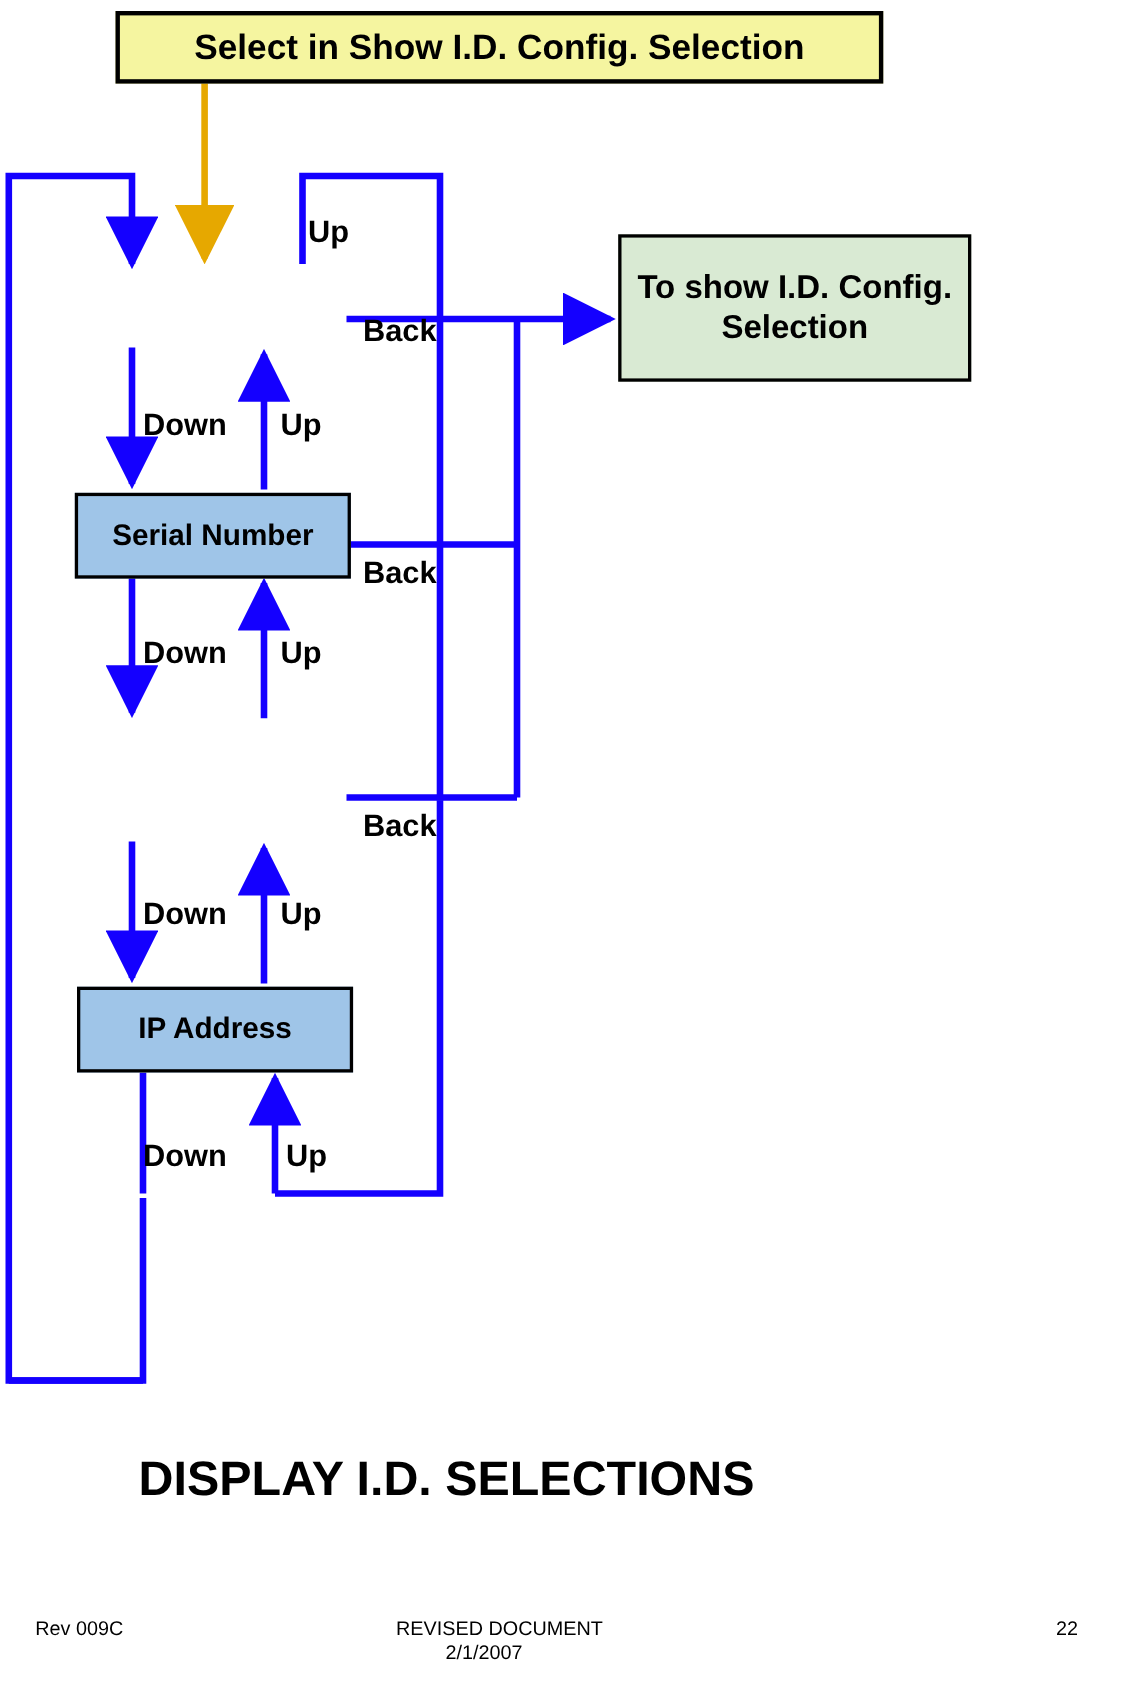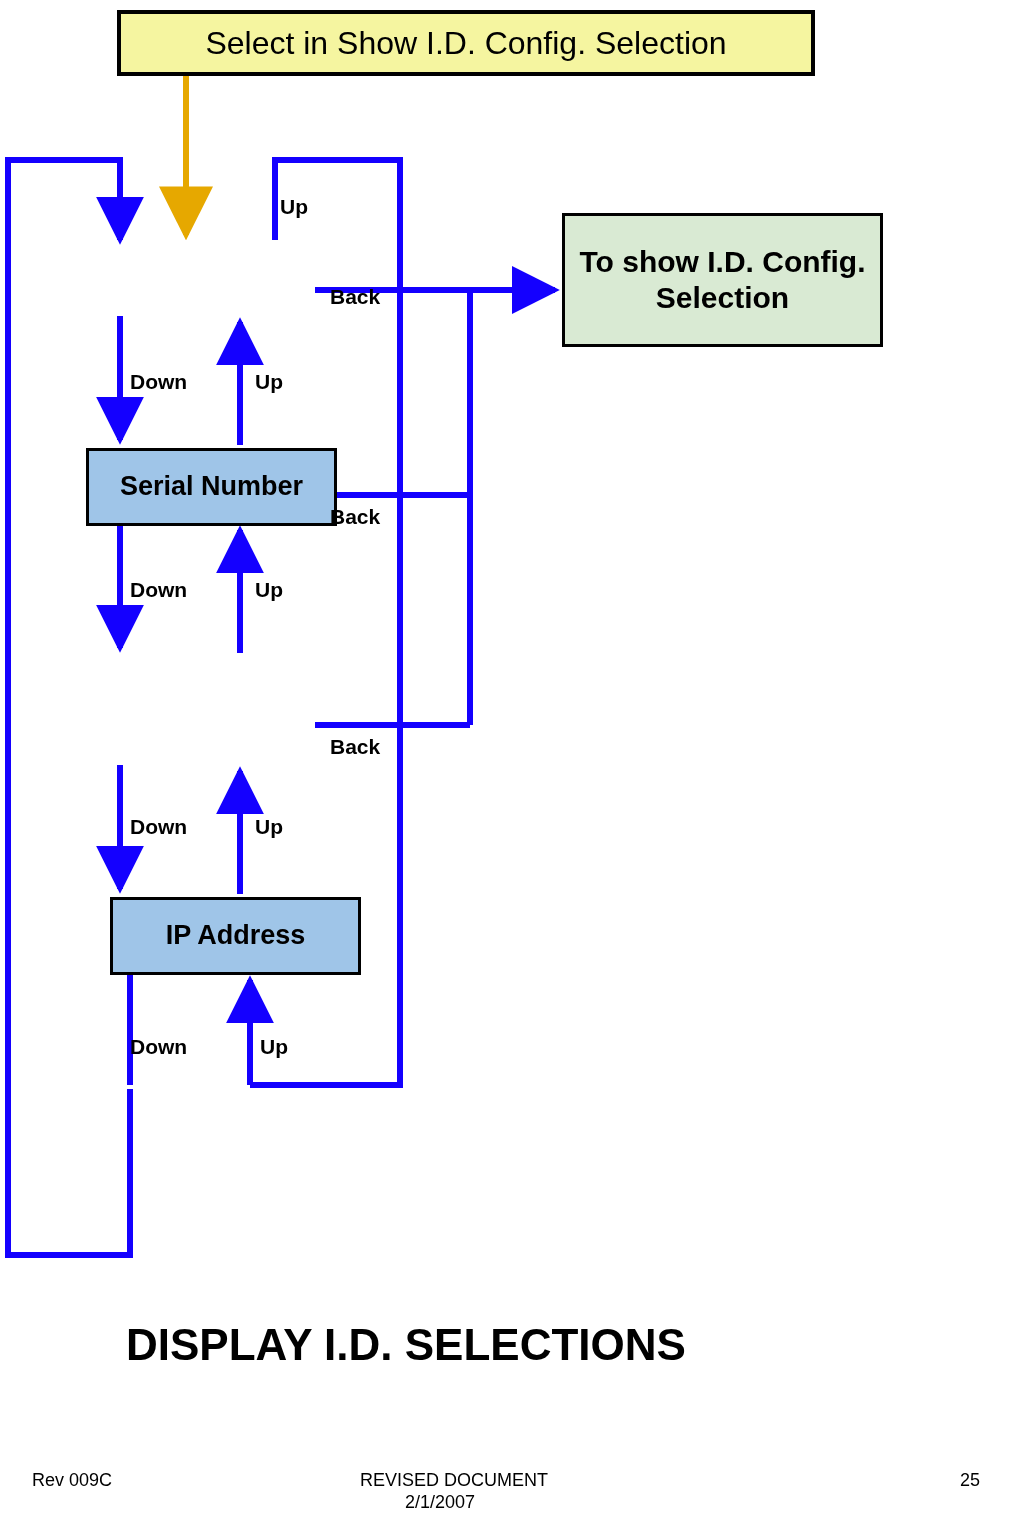--- a/index.html
+++ b/index.html
@@ -1,29 +1,29 @@
 <!DOCTYPE html>
 <html><head>
 <meta charset="utf-8">
 <style>
   html,body{margin:0;padding:0;}
   body{font-family:Arial,Helvetica,sans-serif;background:#fff;}
   .page{position:relative;width:1026px;height:1531px;}
   .yellow-box{position:absolute;background:#f5f5a0;border:4px solid #000;
-    font-size:32px;font-weight:normal;text-align:center;display:flex;
-    align-items:center;justify-content:center;margin-left:12px;}
+    font-size:32px;font-weight:bold;text-align:center;display:flex;
+    align-items:center;justify-content:center;}
   .blue-box{position:absolute;background:#9fc5e8;border:3px solid #000;
     font-size:27px;font-weight:bold;text-align:center;display:flex;
     align-items:center;justify-content:center;line-height:1.15;}
   .green-box{position:absolute;background:#d9ead3;border:3px solid #000;
     font-size:30px;font-weight:bold;text-align:center;display:flex;
     align-items:center;justify-content:center;line-height:1.2;}
   .title{position:absolute;font-size:44px;font-weight:bold;}
   .footer{position:absolute;font-size:18px;text-align:center;}
-  .lbl{position:absolute;font-size:21px;font-weight:bold;}
+  .lbl{position:absolute;font-size:28px;font-weight:bold;}
   svg{position:absolute;left:0;top:0;}
 </style>
 </head>
 <body>
 
 <div class="page">
 
   <svg width="1026" height="1531">
     <defs>
       <marker id="ahBlue" viewBox="0 0 10 10" refX="9" refY="5" markerWidth="8" markerHeight="8" orient="auto-start-reverse">
@@ -62,26 +62,26 @@
     <polyline points="275,240 275,160 400,160 400,495" fill="none" stroke="#1400ff" stroke-width="6"></polyline>
     <line x1="400" y1="495" x2="400" y2="728" stroke="#1400ff" stroke-width="6"></line>
 
   </svg>
 
   <div class="yellow-box" style="left:105px;top:10px;width:690px;height:58px;">
     <span>Select in Show I.D. Config. Selection</span>
   </div>
 
 
-  <div class="blue-box" style="left:86px;top:448px;width:245px;height:72px;">
+  <div class="blue-box" style="left:68px;top:448px;width:245px;height:72px;">
     <span>Serial Number</span>
   </div>
 
 
-  <div class="blue-box" style="left:70px;top:897px;width:245px;height:72px;margin-left:40px;">
+  <div class="blue-box" style="left:70px;top:897px;width:245px;height:72px;">
     <span>IP Address</span>
   </div>
 
   <div class="green-box" style="left:562px;top:213px;width:315px;height:128px;">
     <span>To show I.D. Config. Selection</span>
   </div>
 
   <div class="lbl" style="left:280px;top:195px;">Up</div>
 
   <div class="lbl" style="left:330px;top:285px;">Back</div>
@@ -100,15 +100,15 @@
   <div class="lbl" style="left:255px;top:815px;">Up</div>
 
   <div class="lbl" style="left:130px;top:1035px;">Down</div>
   <div class="lbl" style="left:260px;top:1035px;">Up</div>
 
   <div class="title" style="left:100px;top:1320px;margin-left:26px;">DISPLAY I.D. SELECTIONS</div>
 
   <div class="footer" style="left:32px;top:1470px;">Rev 009C</div>
   <div class="footer" style="left:360px;top:1470px;text-align:center;">REVISED DOCUMENT</div>
   <div class="footer" style="left:405px;top:1492px;">2/1/2007</div>
-  <div class="footer" style="left:960px;top:1470px;">25</div>
+  <div class="footer" style="left:960px;top:1470px;">22</div>
 
 </div>
 
 </body></html>

